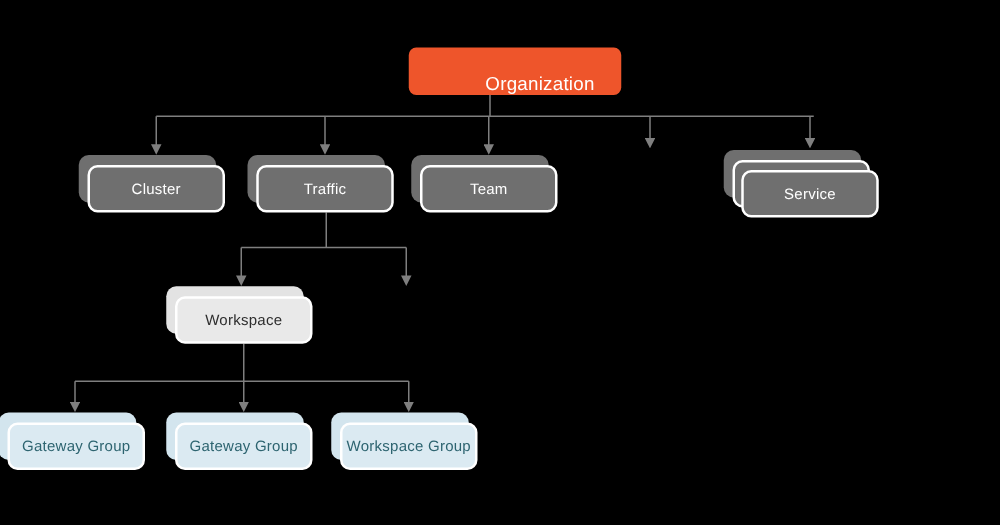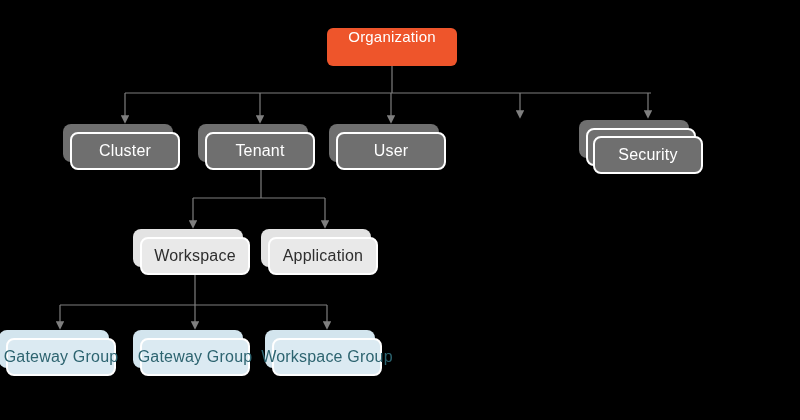--- a/index.html
+++ b/index.html
@@ -24,24 +24,24 @@
   .stack3 .mid{left:-7px;top:-8px;}
   .stack3 .back{left:-14px;top:-16px;}
   .gray .layer{background:var(--gray-fill);}
   .gray .front{color:var(--gray-text);}
   .light .front,.light .mid{background:var(--light-fill);}
   .light .back{background:var(--light-back);}
   .light .front{color:var(--light-text);}
   .blue .front,.blue .mid{background:var(--blue-fill);}
   .blue .back{background:var(--blue-back);}
   .blue .front{color:var(--blue-text);}
-  .node .front span{font-size:16px;letter-spacing:.2px;white-space:nowrap;}
-  .root-node{position:absolute;left:327px;top:28px;width:130px;height:38px;z-index:1;
+  .node .front span{font-size:12px;letter-spacing:.2px;white-space:nowrap;}
+  .root-node{position:absolute;left:327px;top:38px;width:130px;height:38px;z-index:1;
              background:var(--root-fill);color:var(--root-text);border-radius:6px;
-             display:flex;align-items:flex-start;justify-content:center;}
+             display:flex;align-items:flex-end;justify-content:center;padding-left:40px;}
   .root-node span{font-size:15px;letter-spacing:.2px;}
 </style>
 </head>
 <body>
 
 <div id="canvas">
 
   <svg id="wires" width="800" height="420">
     <defs>
       <marker id="arrow" viewBox="0 0 10 10" refX="2" refY="5" markerWidth="7" markerHeight="7" orient="auto">
@@ -79,53 +79,47 @@
   <div class="node stack2 gray" style="left:70px;top:132px">
     <div class="layer back"></div>
     <div class="layer front">
       <span>Cluster</span>
     </div>
   </div>
 
   <div class="node stack2 gray" style="left:205px;top:132px">
     <div class="layer back"></div>
     <div class="layer front">
-      <span>Tenant</span>
+      <span>Traffic</span>
     </div>
   </div>
 
   <div class="node stack2 gray" style="left:336px;top:132px">
     <div class="layer back"></div>
     <div class="layer front">
-      <span>User</span>
+      <span>Team</span>
     </div>
   </div>
 
 
   <div class="node stack3 gray" style="left:593px;top:136px">
     <div class="layer back"></div>
     <div class="layer mid"></div>
     <div class="layer front">
-      <span>Security</span>
+      <span>Service</span>
     </div>
   </div>
 
   <div class="node stack2 light" style="left:140px;top:237px">
     <div class="layer back"></div>
     <div class="layer front">
       <span>Workspace</span>
     </div>
   </div>
 
-  <div class="node stack2 light" style="left:268px;top:237px">
-    <div class="layer back"></div>
-    <div class="layer front">
-      <span>Application</span>
-    </div>
-  </div>
 
   <div class="node stack2 blue" style="left:6px;top:338px">
     <div class="layer back"></div>
     <div class="layer front">
       <span>Gateway Group</span>
     </div>
   </div>
 
   <div class="node stack2 blue" style="left:140px;top:338px">
     <div class="layer back"></div>

